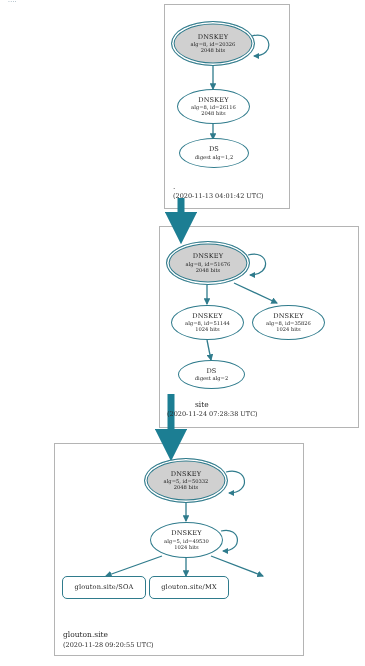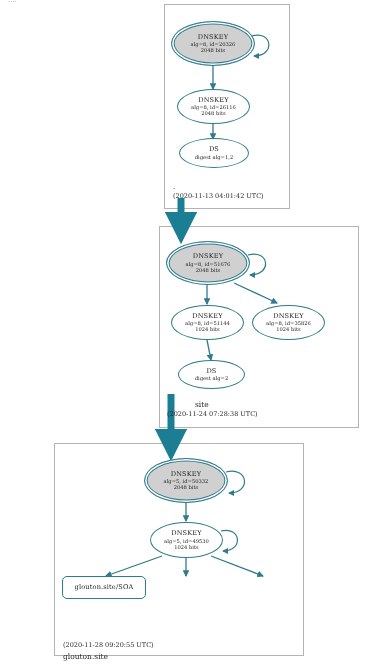--- a/index.html
+++ b/index.html
@@ -164,18 +164,21 @@
   <div class="node ell" style="left:150px;top:522px;width:73px;height:36px;">
     <div class="n-title">DNSKEY</div>
     <div class="n-sub">alg=5, id=49530</div>
     <div class="n-sub">1024 bits</div>
   </div>
 
   <div class="node rect" style="left:62px;top:576px;width:84px;height:23px;">
     <div class="n-title">glouton.site/SOA</div>
   </div>
 
+  <div class="node rect" style="left:149px;top:576px;width:80px;height:23px;">
+    <div class="n-title">glouton.site/MX</div>
+  </div>
 
 
-  <div class="zone-label zone-name" style="left:63px;top:652px;">glouton.site</div>
+  <div class="zone-label zone-name" style="left:63px;top:630px;">glouton.site</div>
   <div class="zone-label zone-time" style="left:63px;top:641px;">(2020-11-28 09:20:55 UTC)</div>
 
 </div>
 
 </body></html>

